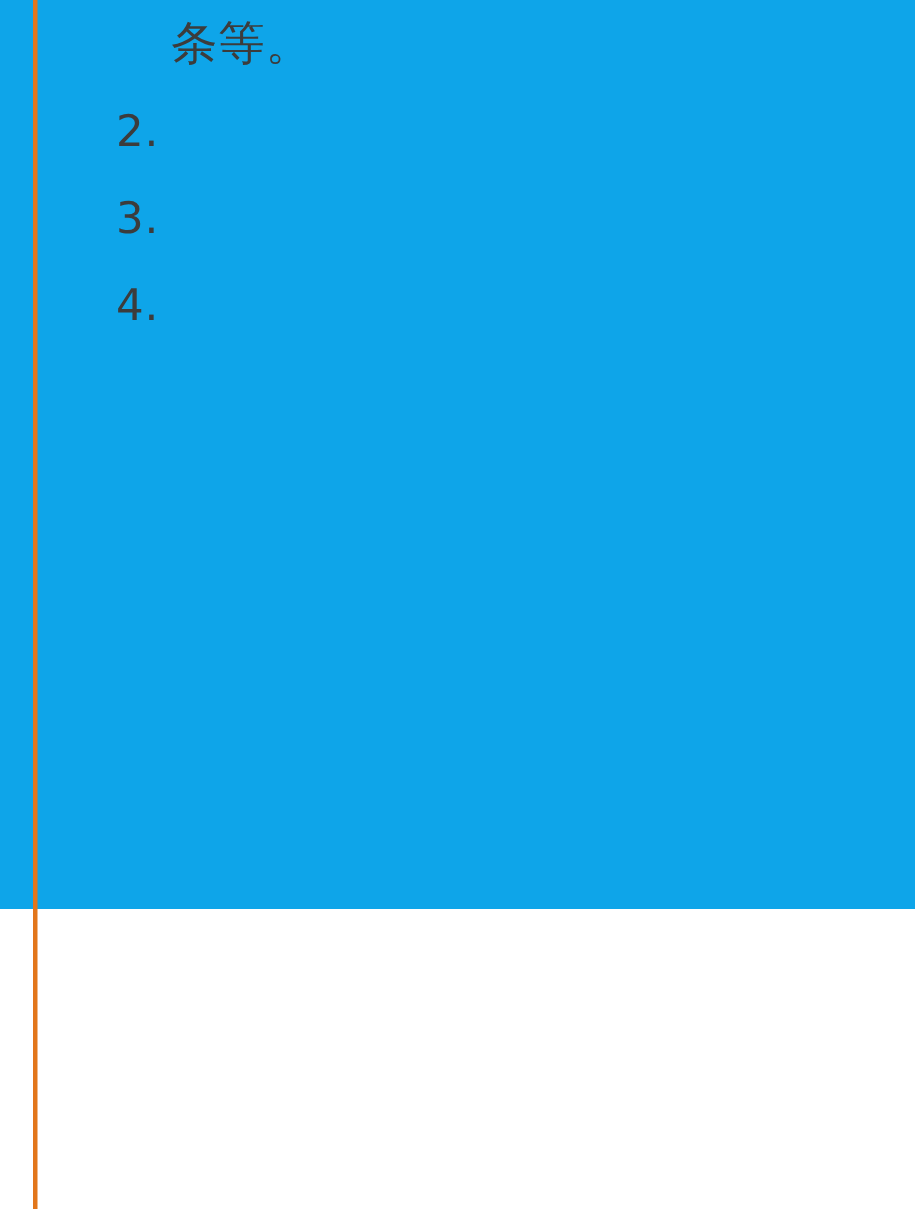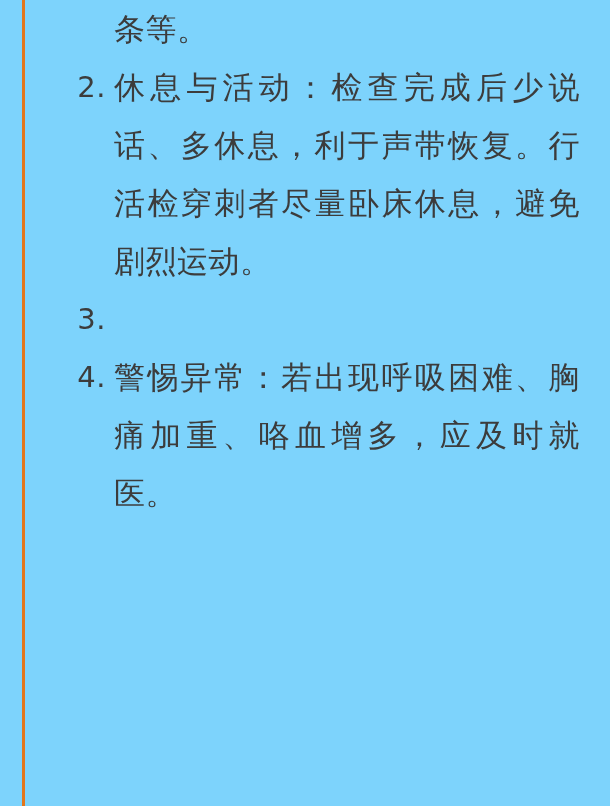--- a/index.html
+++ b/index.html
@@ -9,23 +9,23 @@
   body {
     width: 610px;
     height: 806px;
     background: #ffffff;
     font-family: "DejaVu Sans", "Liberation Sans", sans-serif;
     overflow: hidden;
   }
   .page {
     position: relative;
     width: 610px;
-    height: 806px;
+    height: 606px;
     box-sizing: border-box;
-    background: #7dd3fc;
+    background: #0ea5e9;
   }
   .left-rule {
     position: absolute;
     left: 22px;
     top: 0;
     width: 3px;
     height: 806px;
     background: #e2761b;
   }
   .content {
@@ -69,26 +69,24 @@
   <div class="left-rule"></div>
 
   <div class="content">
 
     <div class="para">
       <div class="body-text first-line-partial">条等。</div>
     </div>
 
     <div class="para">
       <div class="marker">2.</div>
-      <div class="body-text">休息与活动：检查完成后少说话、多休息，利于声带恢复。行活检穿刺者尽量卧床休息，避免剧烈运动。</div>
     </div>
 
     <div class="para">
       <div class="marker">3.</div>
     </div>
 
     <div class="para">
       <div class="marker">4.</div>
-      <div class="body-text">警惕异常：若出现呼吸困难、胸痛加重、咯血增多，应及时就医。</div>
     </div>
 
   </div>
 </div>
 
 </body></html>

